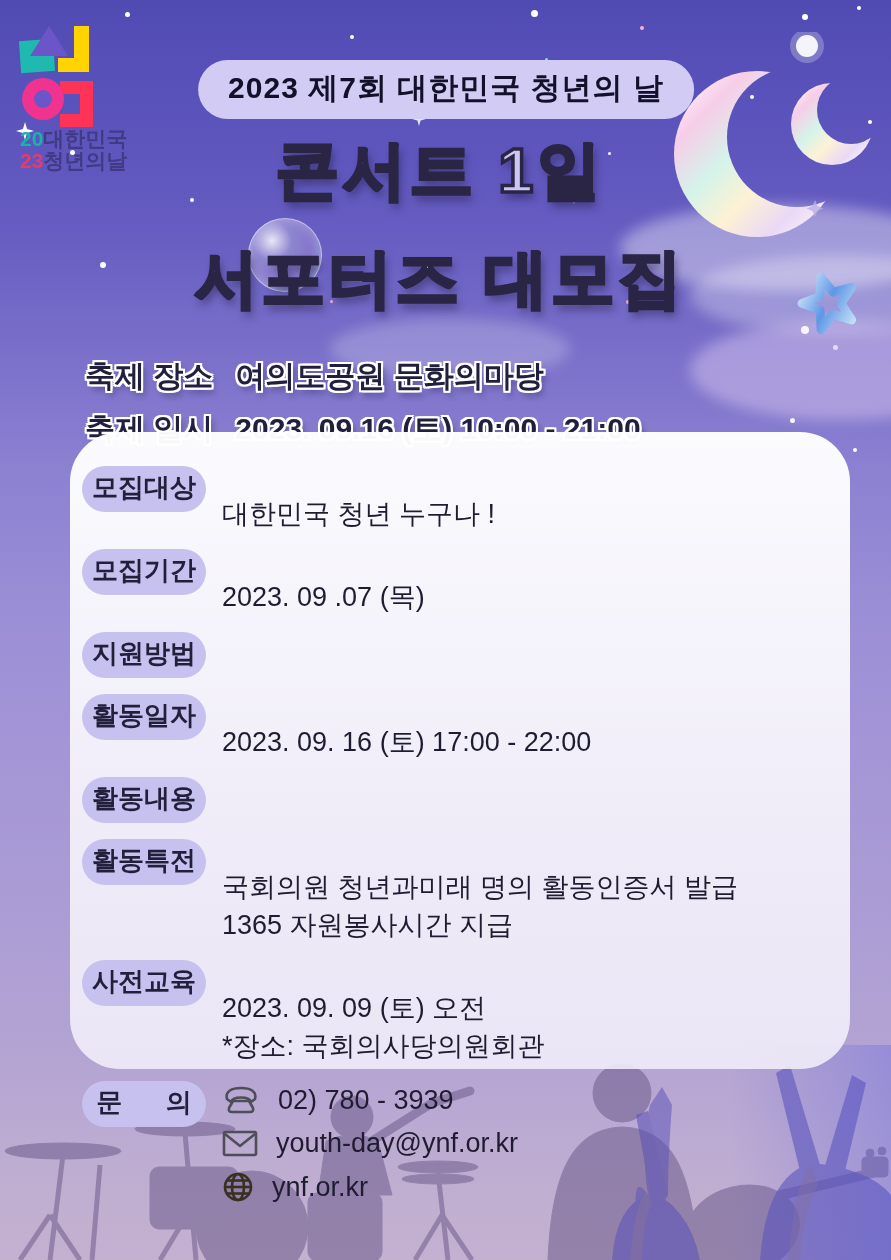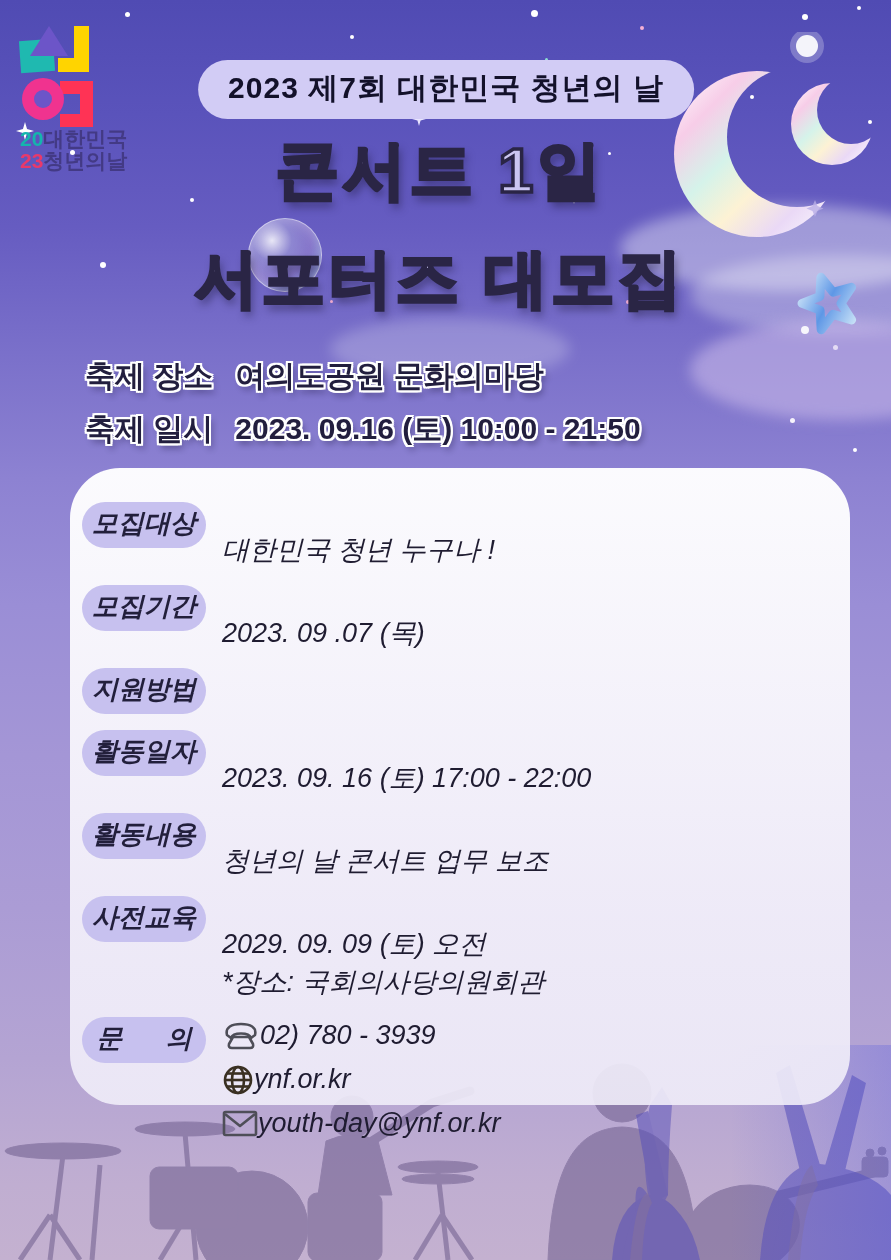--- a/index.html
+++ b/index.html
@@ -63,33 +63,33 @@
   .star3d{position:absolute;left:795px;top:268px;}
   
   .festival{position:absolute;left:85px;top:356px;}
   .festival-line{font-size:30px;font-weight:bold;color:#221e3e;margin-bottom:12px;white-space:nowrap;
     text-shadow:-2px -2px 0 #fff,2px -2px 0 #fff,-2px 2px 0 #fff,2px 2px 0 #fff,0 -2px 0 #fff,0 2px 0 #fff,-2px 0 0 #fff,2px 0 0 #fff,3px 5px 6px rgba(20,15,50,.45);}
   .festival-label{margin-right:22px;}
   
   .silhouette{position:absolute;left:0;bottom:0;width:891px;height:215px;}
   
   .card{
-    position:absolute;left:70px;top:468px;width:780px;height:637px;box-sizing:border-box;
+    position:absolute;left:70px;top:432px;width:780px;height:637px;box-sizing:border-box;
     background:linear-gradient(180deg, rgba(255,255,255,.97) 0%, rgba(243,240,250,.93) 70%, rgba(240,237,249,.9) 100%);
-    border-radius:50px;padding:34px 18px 0 12px;font-style:italic;
+    border-radius:50px;padding:34px 18px 0 12px;
   }
   .row{display:flex;gap:16px;margin-bottom:16px;align-items:flex-start;}
   .row.contact{margin-top:16px;}
   .pill{
     background:#c7c1ef;color:#221f3b;font-weight:bold;font-size:26px;
     border-radius:40px;padding:4px 0 7px;width:124px;text-align:center;flex:none;white-space:pre;
   }
   .lines{font-size:27px;color:#1f1c31;line-height:38px;padding-top:1px;font-weight:500;margin-top:28px;}
   .contact-items{display:flex;flex-direction:column;gap:12px;padding-top:3px;}
-  .contact-item{display:flex;gap:0;font-size:27px;color:#1f1c31;font-weight:500;}
+  .contact-item{display:flex;align-items:center;gap:18px;font-size:27px;color:#1f1c31;font-weight:500;}
   .cicon{flex:none;display:flex;align-items:center;}
 </style>
 </head>
 <body>
 
 <div class="poster">
 
   <div>
     <i class="dot" style="left:125px;top:12px;width:5px;height:5px;background:#fff"></i>
     <i class="dot" style="left:350px;top:35px;width:4px;height:4px;background:#fff"></i>
@@ -192,21 +192,21 @@
       <path d="M34 8 L41 26 60 27 45 39 50 58 34 47 18 58 23 39 8 27 27 26 Z" fill="none" stroke="url(#sg)" stroke-width="9" stroke-linejoin="round"></path>
     </g>
     <circle cx="10" cy="62" r="4" fill="#ffffff" opacity="0.9"></circle>
   </svg>
 
   <div class="festival">
     <div class="festival-line">
       <span class="festival-label">축제 장소</span><span>여의도공원 문화의마당</span>
     </div>
     <div class="festival-line">
-      <span class="festival-label">축제 일시</span><span>2023. 09.16 (토)  10:00 - 21:50</span>
+      <span class="festival-label">축제 일시</span><span>2023. 09.16 (토)  10:00 - 21:00</span>
     </div>
   </div>
 
   <svg class="silhouette" viewBox="0 0 891 215" preserveAspectRatio="none">
     <defs>
       <linearGradient id="bluewash" x1="0" y1="0" x2="1" y2="0">
         <stop offset="0" stop-color="#4a52e0" stop-opacity="0"></stop>
         <stop offset="1" stop-color="#4a52e0" stop-opacity="0.55"></stop>
       </linearGradient>
     </defs>
@@ -286,65 +286,69 @@
 
     <div class="row">
       <span class="pill">활동일자</span>
       <div class="lines">
           <div>2023. 09. 16 (토) 17:00 - 22:00</div>
         </div>
     </div>
 
     <div class="row">
       <span class="pill">활동내용</span>
-      <div class="lines">
-          <div>청년의 날 콘서트 업무 보조</div>
-        </div>
-    </div>
-
+    </div>
+
+    <div class="row">
+      <span class="pill">활동특전</span>
+      <div class="lines">
+        <div>국회의원 청년과미래 명의 활동인증서 발급</div>
+        <div>1365 자원봉사시간 지급</div>
+      </div>
+    </div>
 
     <div class="row">
       <span class="pill">사전교육</span>
       <div class="lines">
-        <div>2029. 09. 09 (토) 오전</div>
+        <div>2023. 09. 09 (토) 오전</div>
         <div>*장소: 국회의사당의원회관</div>
       </div>
     </div>
 
     <div class="row contact">
       <span class="pill">문      의</span>
       <div class="contact-items">
         <div class="contact-item">
           <span class="cicon">
             <svg width="38" height="32" viewBox="0 0 38 32" fill="none" stroke="#4e4e58" stroke-width="2.6" stroke-linecap="round" stroke-linejoin="round">
               <path d="M5 15 C3 7 10 4 19 4 C28 4 35 7 33 15 L29 18 C27 12 11 12 9 18 Z"></path>
               <path d="M11 17 h16 l4 7 q1 4 -3 4 h-18 q-4 0 -3 -4 Z"></path>
             </svg>
           </span>
           <span>02) 780 - 3939</span>
         </div>
         <div class="contact-item">
           <span class="cicon">
+            <svg width="36" height="27" viewBox="0 0 36 27" fill="none" stroke="#4e4e58" stroke-width="2.6" stroke-linejoin="round">
+              <rect x="2" y="2" width="32" height="23" rx="1.5"></rect>
+              <path d="M3 4 L18 16 L33 4"></path>
+            </svg>
+          </span>
+          <span>youth-day@ynf.or.kr</span>
+        </div>
+        <div class="contact-item">
+          <span class="cicon">
             <svg width="32" height="32" viewBox="0 0 32 32" fill="none" stroke="#3a3022" stroke-width="2.6">
               <circle cx="16" cy="16" r="13"></circle>
               <ellipse cx="16" cy="16" rx="6" ry="13"></ellipse>
               <line x1="3" y1="16" x2="29" y2="16"></line>
               <line x1="5" y1="9.5" x2="27" y2="9.5"></line>
               <line x1="5" y1="22.5" x2="27" y2="22.5"></line>
             </svg>
           </span>
           <span>ynf.or.kr</span>
         </div>
-        <div class="contact-item">
-          <span class="cicon">
-            <svg width="36" height="27" viewBox="0 0 36 27" fill="none" stroke="#4e4e58" stroke-width="2.6" stroke-linejoin="round">
-              <rect x="2" y="2" width="32" height="23" rx="1.5"></rect>
-              <path d="M3 4 L18 16 L33 4"></path>
-            </svg>
-          </span>
-          <span>youth-day@ynf.or.kr</span>
-        </div>
       </div>
     </div>
 
   </div>
 
 </div>
 
 </body></html>

